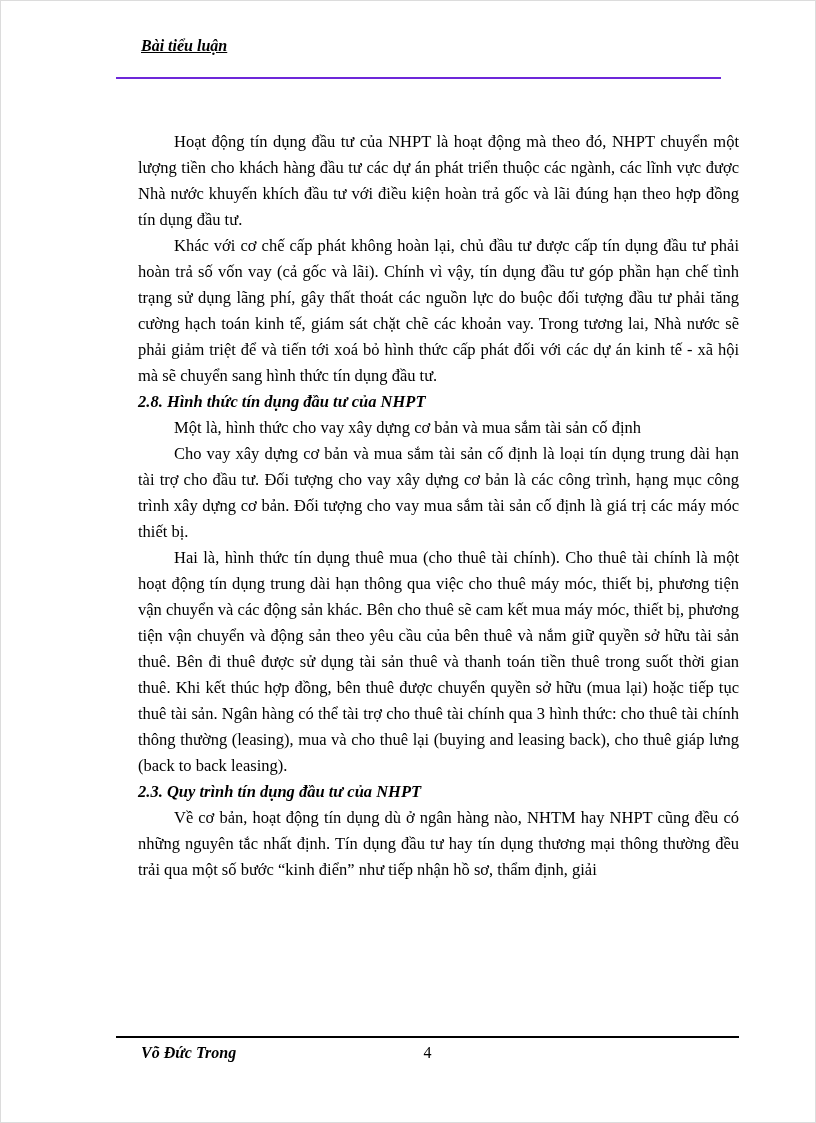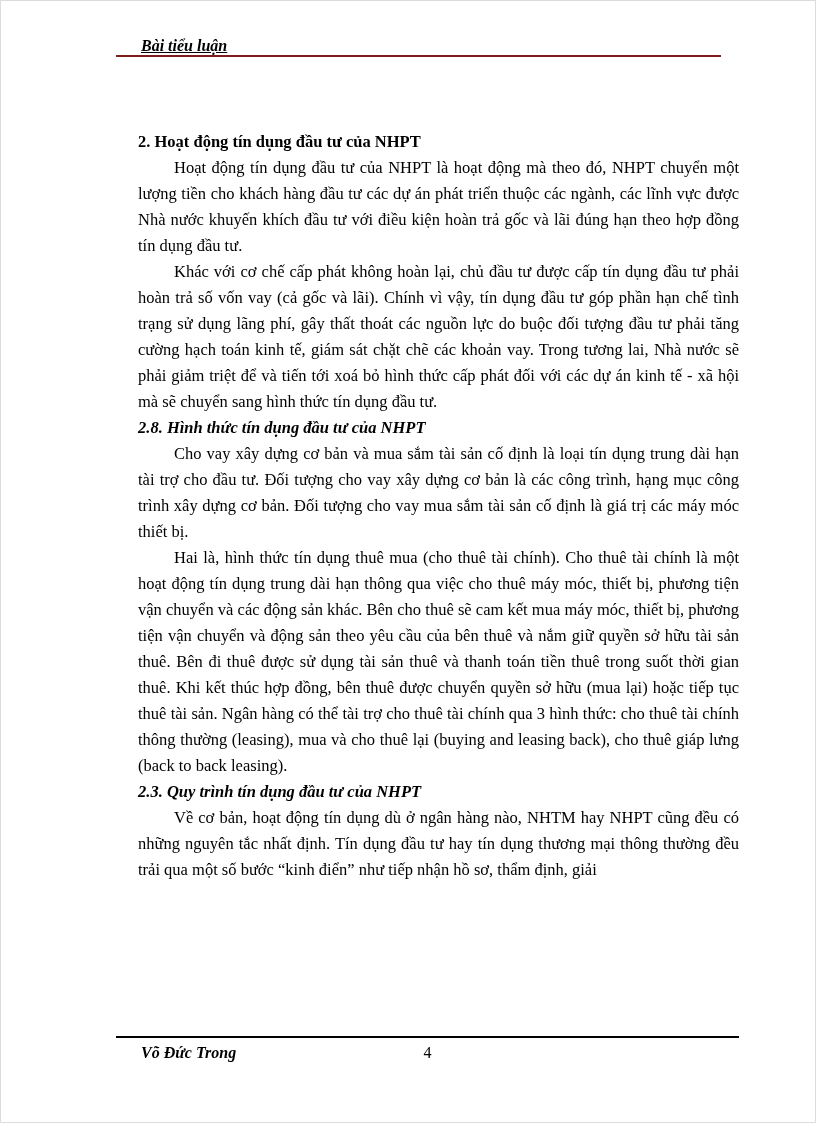--- a/index.html
+++ b/index.html
@@ -16,22 +16,22 @@
     border: 1px solid #dcdcdc;
     font-family: "Liberation Serif", "DejaVu Serif", serif;
     color: #000000;
     overflow: hidden;
   }
   .header {
     position: absolute;
     top: 36px;
     left: 115px;
     right: 94px;
-    border-bottom: 2px solid #7f1d1d;
-    padding-bottom: 0;
+    border-bottom: 2px solid #6d28d9;
+    padding-bottom: 22px;
   }
   .header-title {
     font-size: 16px;
     font-weight: bold;
     font-style: italic;
     text-decoration: underline;
     margin-left: 25px;
   }
   .doc-body {
     position: absolute;
@@ -85,24 +85,24 @@
 </head>
 <body>
 
 <div class="page">
 
   <div class="header">
     <span class="header-title">Bài tiểu luận</span>
   </div>
 
   <div class="doc-body">
-    <p class="para noindent heading-bold">2. Hoạt động tín dụng đầu tư của NHPT</p>
     <p class="para">Hoạt động tín dụng đầu tư của NHPT là hoạt động mà theo đó, NHPT chuyển một lượng tiền cho khách hàng đầu tư các dự án phát triển thuộc các ngành, các lĩnh vực được Nhà nước khuyến khích đầu tư với điều kiện hoàn trả gốc và lãi đúng hạn theo hợp đồng tín dụng đầu tư.</p>
     <p class="para">Khác với cơ chế cấp phát không hoàn lại, chủ đầu tư được cấp tín dụng đầu tư phải hoàn trả số vốn vay (cả gốc và lãi). Chính vì vậy, tín dụng đầu tư góp phần hạn chế tình trạng sử dụng lãng phí, gây thất thoát các nguồn lực do buộc đối tượng đầu tư phải tăng cường hạch toán kinh tế, giám sát chặt chẽ các khoản vay. Trong tương lai, Nhà nước sẽ phải giảm triệt để và tiến tới xoá bỏ hình thức cấp phát đối với các dự án kinh tế - xã hội mà sẽ chuyển sang hình thức tín dụng đầu tư.</p>
     <p class="para noindent heading-bold-italic">2.8. Hình thức tín dụng đầu tư của NHPT</p>
+    <p class="para">Một là, hình thức cho vay xây dựng cơ bản và mua sắm tài sản cố định</p>
     <p class="para">Cho vay xây dựng cơ bản và mua sắm tài sản cố định là loại tín dụng trung dài hạn tài trợ cho đầu tư. Đối tượng cho vay xây dựng cơ bản là các công trình, hạng mục công trình xây dựng cơ bản. Đối tượng cho vay mua sắm tài sản cố định là giá trị các máy móc thiết bị.</p>
     <p class="para">Hai là, hình thức tín dụng thuê mua (cho thuê tài chính). Cho thuê tài chính là một hoạt động tín dụng trung dài hạn thông qua việc cho thuê máy móc, thiết bị, phương tiện vận chuyển và các động sản khác. Bên cho thuê sẽ cam kết mua máy móc, thiết bị, phương tiện vận chuyển và động sản theo yêu cầu của bên thuê và nắm giữ quyền sở hữu tài sản thuê. Bên đi thuê được sử dụng tài sản thuê và thanh toán tiền thuê trong suốt thời gian thuê. Khi kết thúc hợp đồng, bên thuê được chuyển quyền sở hữu (mua lại) hoặc tiếp tục thuê tài sản. Ngân hàng có thể tài trợ cho thuê tài chính qua 3 hình thức: cho thuê tài chính thông thường (leasing), mua và cho thuê lại (buying and leasing back), cho thuê giáp lưng (back to back leasing).</p>
     <p class="para noindent heading-bold-italic">2.3. Quy trình tín dụng đầu tư của NHPT</p>
     <p class="para">Về cơ bản, hoạt động tín dụng dù ở ngân hàng nào, NHTM hay NHPT cũng đều có những nguyên tắc nhất định. Tín dụng đầu tư hay tín dụng thương mại thông thường đều trải qua một số bước “kinh điển” như tiếp nhận hồ sơ, thẩm định, giải</p>
   </div>
 
   <div class="footer">
     <div class="footer-row">
       <span class="footer-author">Võ Đức Trong</span>
       <span class="footer-page">4</span>

